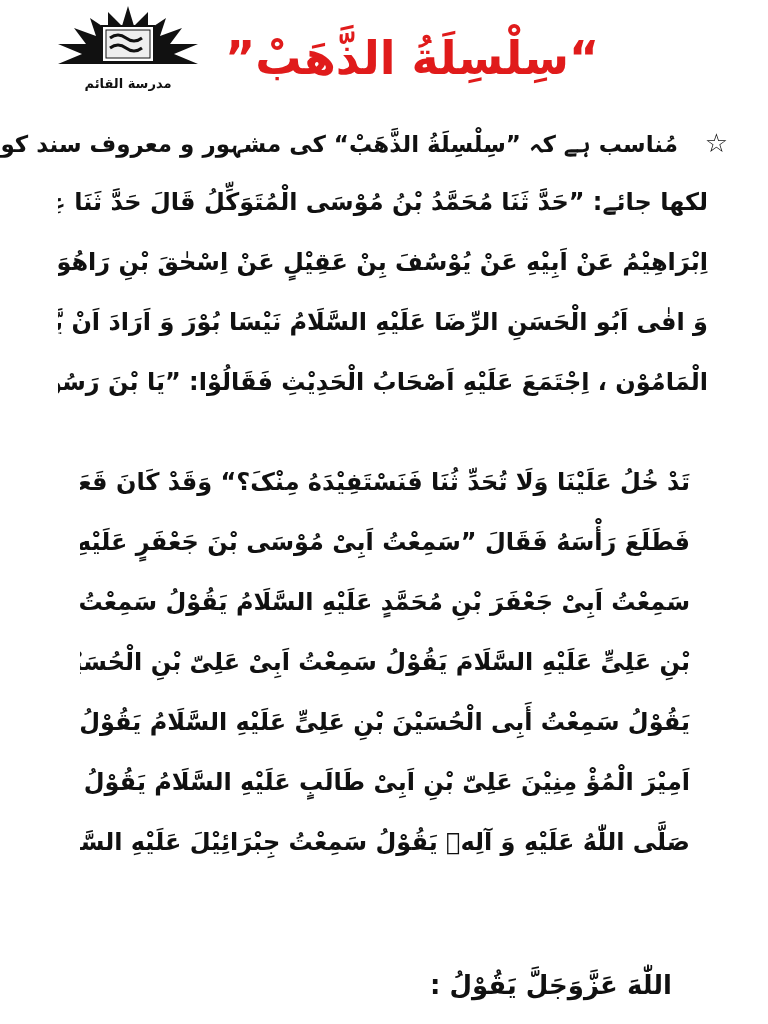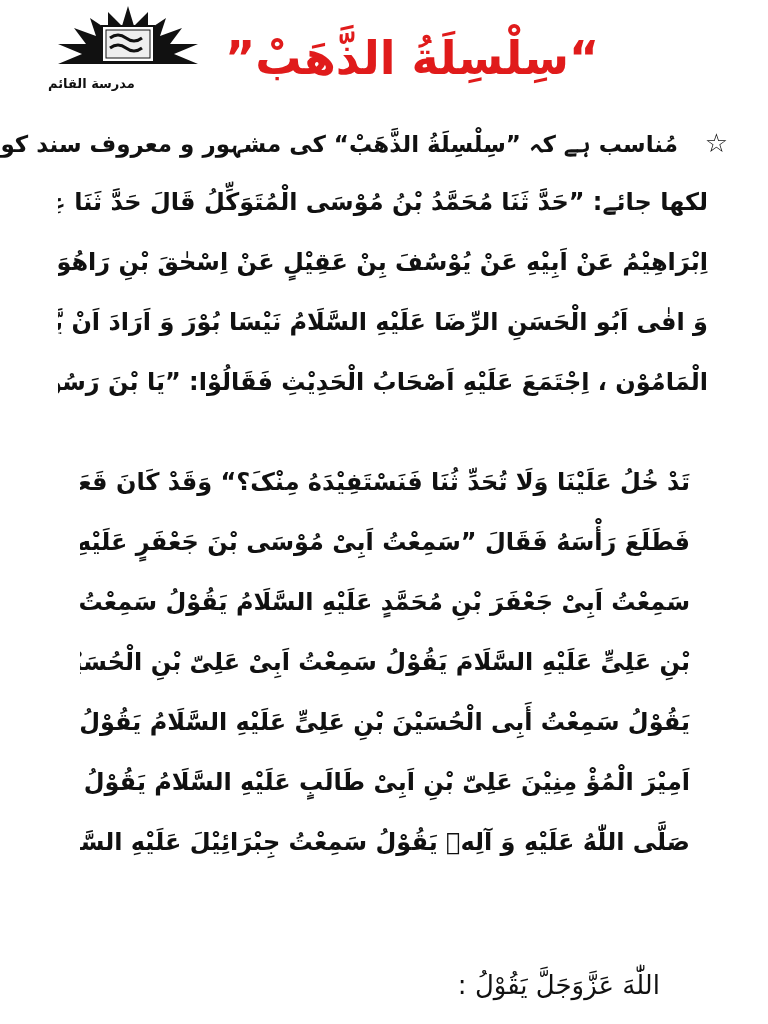--- a/index.html
+++ b/index.html
@@ -1,33 +1,33 @@
 <!DOCTYPE html>
 <html><head>
 <meta charset="utf-8">
 <style>
   html, body { margin: 0; padding: 0; background: #ffffff; }
   body { width: 768px; height: 1024px; position: relative; overflow: hidden;
          font-family: "DejaVu Sans", sans-serif; color: #111; }
   .logo { position: absolute; left: 48px; top: 4px; width: 160px; height: 96px; }
   .logo svg { width: 160px; height: 70px; display: block; }
-  .logo-caption { position: absolute; left: 0; top: 72px; width: 160px; text-align: left;
+  .logo-caption { position: absolute; left: 0; top: 72px; width: 160px; text-align: center;
                   font-size: 13px; font-weight: bold; letter-spacing: 2px; direction: rtl; color: #111; }
   .title { position: absolute; left: 225px; top: 18px; width: 380px; text-align: left;
            direction: rtl; color: #e01b1b; font-size: 46px; font-weight: bold;
            font-family: "DejaVu Sans", sans-serif; line-height: 80px; }
   .body-text { position: absolute; right: 52px; left: 58px; direction: rtl; text-align: justify;
                font-family: "DejaVu Sans", sans-serif; font-weight: bold; font-size: 24px; color: #111; }
   .line { height: 60px; line-height: 60px; white-space: nowrap; overflow: hidden; direction: rtl; }
   .star { position: absolute; right: 40px; top: 128px; font-size: 26px; color: #111; }
   .intro-line { position: absolute; right: 90px; top: 122px; font-size: 23px; font-weight: bold;
                 direction: rtl; white-space: nowrap; line-height: 44px; }
   .block1 { top: 172px; right: 60px; }
   .block2 { top: 452px; right: 78px; left: 80px; }
-  .closing { position: absolute; right: 108px; top: 955px; font-size: 26px; font-weight: normal;
+  .closing { position: absolute; right: 96px; top: 955px; font-size: 26px; font-weight: bold;
              direction: rtl; line-height: 60px; }
 </style>
 </head>
 <body>
 
 <div class="logo">
   <svg viewBox="0 0 160 70">
     <polygon fill="#111" points="80,2 86,22 100,8 100,26 118,14 112,32 134,24 122,40 150,40 126,50 150,60 10,60 34,50 10,40 38,40 26,24 48,32 42,14 60,26 60,8 74,22"></polygon>
     <rect x="54" y="22" width="52" height="36" fill="#fff" stroke="#111" stroke-width="2"></rect>
     <rect x="58" y="26" width="44" height="28" fill="#eee" stroke="#111" stroke-width="1"></rect>

